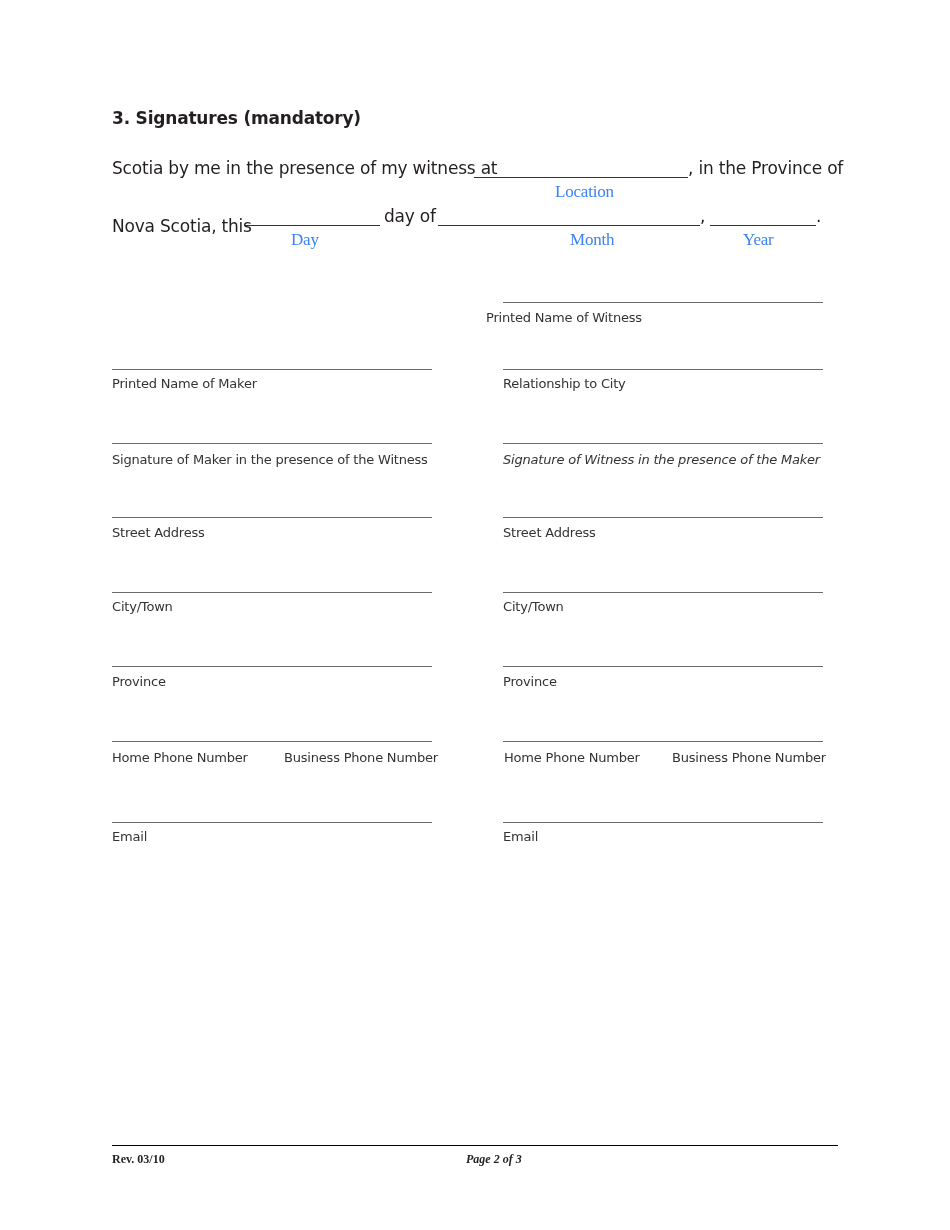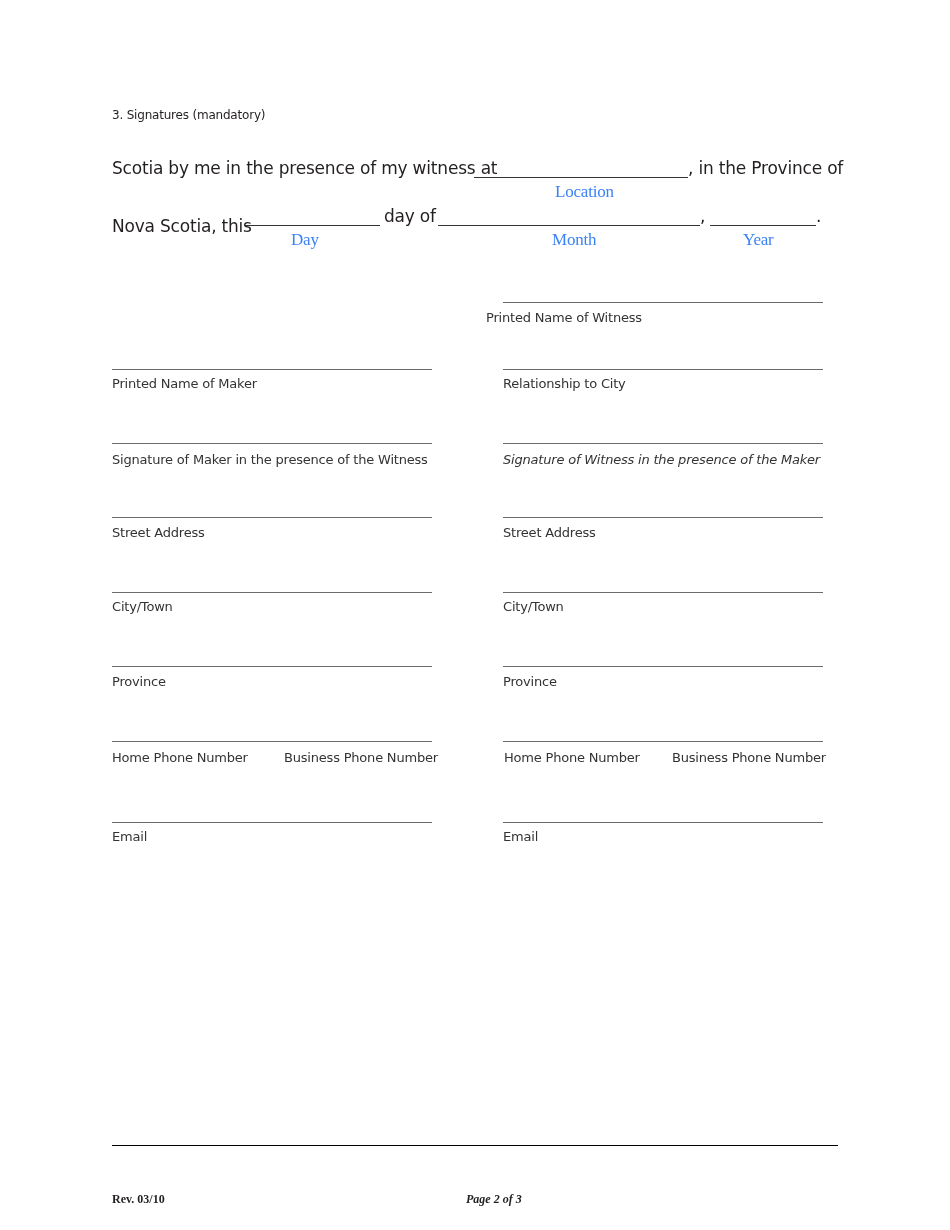--- a/index.html
+++ b/index.html
@@ -1,49 +1,49 @@
 <!DOCTYPE html>
 <html><head>
   <meta charset="utf-8">
   <style>
     html, body { margin: 0; padding: 0; }
     body {
       width: 950px; height: 1230px; background: #ffffff; position: relative;
       font-family: "DejaVu Sans", "Liberation Sans", sans-serif; color: #231f20; overflow: hidden;
     }
     .abs { position: absolute; }
-    .heading { left: 112px; top: 108px; font-size: 12px; font-weight: normal; letter-spacing: -0.2px; }
+    .heading { left: 112px; top: 108px; font-size: 17px; font-weight: bold; letter-spacing: -0.2px; }
     .sent { font-size: 17px; white-space: nowrap; letter-spacing: -0.2px; }
     .uline { position: absolute; height: 0; border-top: 1px solid #333; }
     .caption { font-size: 17px; color: #3b82f6; white-space: nowrap; letter-spacing: -0.2px; font-family: Liberation Serif, serif; }
     .fline { position: absolute; height: 0; border-top: 1.5px solid #6b6b6b; width: 320px; }
     .flabel { position: absolute; font-size: 13px; color: #333; white-space: nowrap; letter-spacing: -0.2px; }
     .footer-rule { position: absolute; left: 112px; top: 1145px; width: 726px; border-top: 1px solid #000; }
-    .footer-text { position: absolute; top: 1152px; font-family: "Liberation Serif", "DejaVu Serif", serif; font-weight: bold; font-size: 12px; color: #231f20; margin-top: 40px; }
+    .footer-text { position: absolute; top: 1152px; font-family: "Liberation Serif", "DejaVu Serif", serif; font-weight: bold; font-size: 12px; color: #231f20; }
   </style>
 </head>
 <body>
 
 <div>
   <div class="abs heading">3. Signatures (mandatory)</div>
 
   <div class="abs sent" style="left:112px; top:158px;">Scotia by me in the presence of my witness at</div>
   <div class="uline" style="left:474px; top:177px; width:214px;"></div>
   <div class="abs sent" style="left:688px; top:158px;">, in the Province of</div>
   <div class="abs caption" style="left:555px; top:182px;">Location</div>
 
   <div class="abs sent" style="left:112px; top:216px;">Nova Scotia, this</div>
   <div class="uline" style="left:244px; top:225px; width:136px;"></div>
   <div class="abs sent" style="left:384px; top:206px;">day of</div>
   <div class="uline" style="left:438px; top:225px; width:262px;"></div>
   <div class="abs sent" style="left:700px; top:206px;">,</div>
   <div class="uline" style="left:710px; top:225px; width:106px;"></div>
   <div class="abs sent" style="left:816px; top:206px;">.</div>
   <div class="abs caption" style="left:291px; top:230px;">Day</div>
-  <div class="abs caption" style="left:552px; top:230px;text-align:center;">Month</div>
+  <div class="abs caption" style="left:570px; top:230px;text-align:center;">Month</div>
   <div class="abs caption" style="left:743px; top:230px;">Year</div>
 </div>
 
 <div>
   <div class="fline" style="left:112px; top:369px;"></div>
   <div class="flabel" style="left:112px; top:376px;">Printed Name of Maker</div>
 
   <div class="fline" style="left:112px; top:443px;"></div>
   <div class="flabel" style="left:112px; top:452px;">Signature of Maker in the presence of the Witness</div>
 

